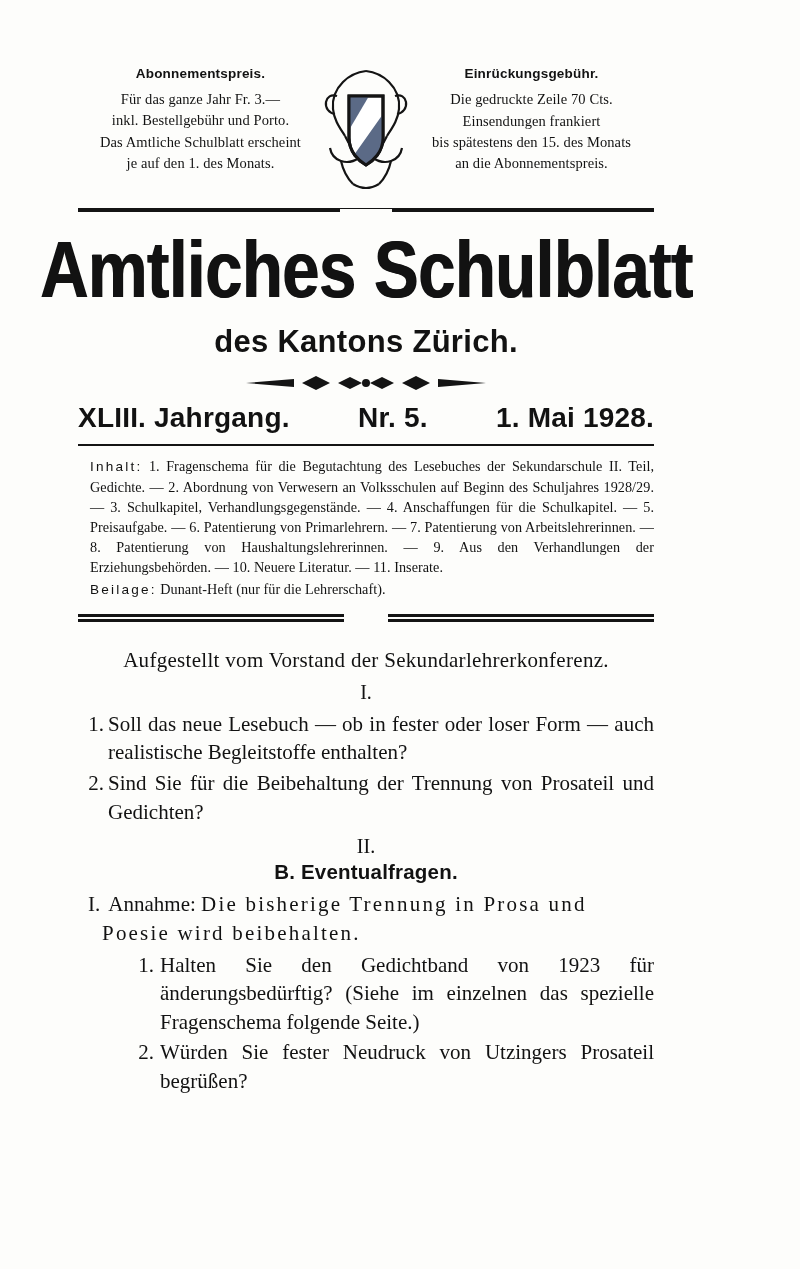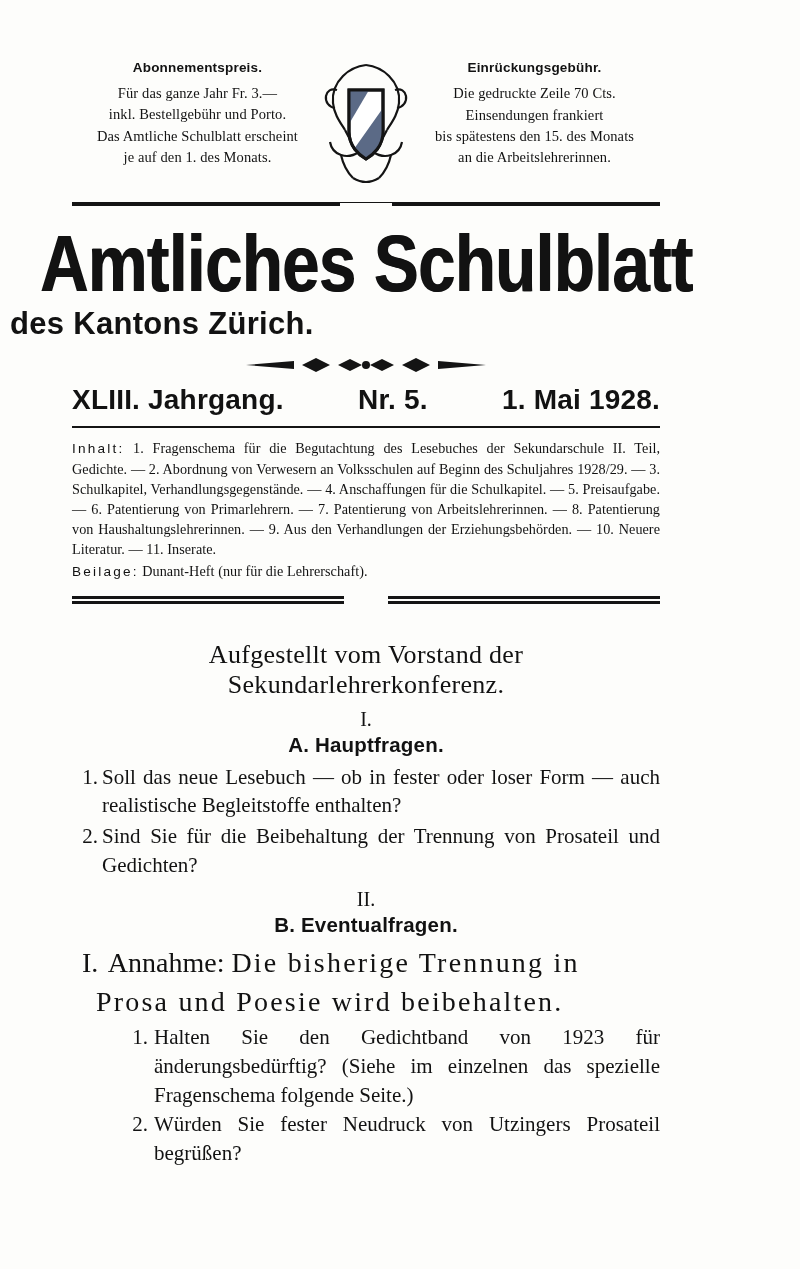--- a/index.html
+++ b/index.html
@@ -11,21 +11,21 @@
     width: 800px;
     height: 1269px;
     font-family: "Liberation Serif", serif;
     color: #121212;
     overflow: hidden;
   }
   .page {
     position: relative;
     width: 732px;
     height: 1269px;
-    padding: 10px;
+    padding: 16px;
     box-sizing: border-box;
   }
 
   
   .masthead {
     display: flex;
     align-items: flex-start;
     justify-content: space-between;
     padding: 48px 62px 0 62px;
     box-sizing: border-box;
@@ -86,26 +86,26 @@
     font-weight: bold;
     font-size: 67px;
     line-height: 1.02;
     letter-spacing: -0.5px;
     margin-top: 18px;
     transform: scaleY(1.18);
     transform-origin: top center;
     text-shadow: 1px 0 0 #111;
   }
   .title-sub {
-    text-align: left;
+    text-align: center;
     font-family: "Liberation Sans", sans-serif;
     font-weight: bold;
     font-size: 31px;
     letter-spacing: 0.3px;
-    margin-top: 14px;
+    margin-top: 26px;
   }
 
   .orn {
     display: flex;
     justify-content: center;
     align-items: center;
     margin-top: 14px;
     height: 18px;
   }
 
@@ -125,20 +125,21 @@
 
   .rule-thin-wrap { padding: 0 62px; margin-top: 10px; }
   .rule-thin { border-top: 2px solid #141414; height: 0; }
 
   
   .contents {
     padding: 10px 62px 0 62px;
     font-size: 14.2px;
     line-height: 1.42;
     text-align: justify;
+    margin-left: 12px;
   }
   .contents .lbl {
     font-family: "Liberation Sans", sans-serif;
     font-weight: normal;
     letter-spacing: 2.2px;
     font-size: 13.6px;
   }
   .contents .body { letter-spacing: 0.05px; }
   .contents .beilage { margin-top: 2px; }
 
@@ -166,22 +167,21 @@
   .art-title {
     font-family: "Liberation Sans", sans-serif;
     font-weight: bold;
     font-size: 23.5px;
     line-height: 1.28;
     text-align: center;
     letter-spacing: 0.1px;
   }
   .art-byline {
     text-align: center;
-    font-size: 26px;
-    margin-top: 10px;
+    font-size: 21px;
     letter-spacing: 0.3px;
   }
   .sect-num {
     text-align: center;
     font-size: 20px;
     margin-top: 8px;
   }
   .sect-head {
     text-align: center;
     font-family: "Liberation Sans", sans-serif;
@@ -206,21 +206,21 @@
   }
   ol.qlist > li .num {
     position: absolute;
     left: 2px;
     top: 0;
     width: 24px;
     text-align: right;
   }
 
   .assume {
-    font-size: 28px;
+    font-size: 21px;
     line-height: 1.4;
     margin-top: 6px;
     padding-left: 24px;
     text-indent: -14px;
   }
   .assume .spaced {
     letter-spacing: 2.2px;
   }
   .assume .rom { margin-right: 4px; }
 
@@ -288,21 +288,21 @@
     </div>
 
     <div class="mast-col">
       <div class="head">Einrückungsgebühr.</div>
       <div class="grp">
         <div>Die gedruckte Zeile 70 Cts.</div>
       </div>
       <div class="grp last">
         <div>Einsendungen frankiert</div>
         <div>bis spätestens den 15. des Monats</div>
-        <div>an die Arbeitslehrerinnen.</div>
+        <div>an die Abonnementspreis.</div>
       </div>
     </div>
   </div>
 
   <div class="rule-wrap">
     <div class="rule-heavy">
         <div class="rule-notch"></div>
       </div>
   </div>
 
@@ -347,21 +347,20 @@
   <div class="rule-double-wrap">
     <div class="rule-double">
         <div class="notch"></div>
       </div>
   </div>
 
   <div class="article">
     <div class="art-byline">Aufgestellt vom Vorstand der Sekundarlehrerkonferenz.</div>
 
     <div class="sect-num">I.</div>
-    <div class="sect-head">A. Hauptfragen.</div>
 
     <ol class="qlist">
       <li>
         <span class="num">1.</span>
         <span>Soll das neue Lesebuch — ob in fester oder loser Form — auch realistische Begleitstoffe enthalten?</span>
       </li>
       <li>
         <span class="num">2.</span>
         <span>Sind Sie für die Beibehaltung der Trennung von Prosateil und Gedichten?</span>
       </li>

